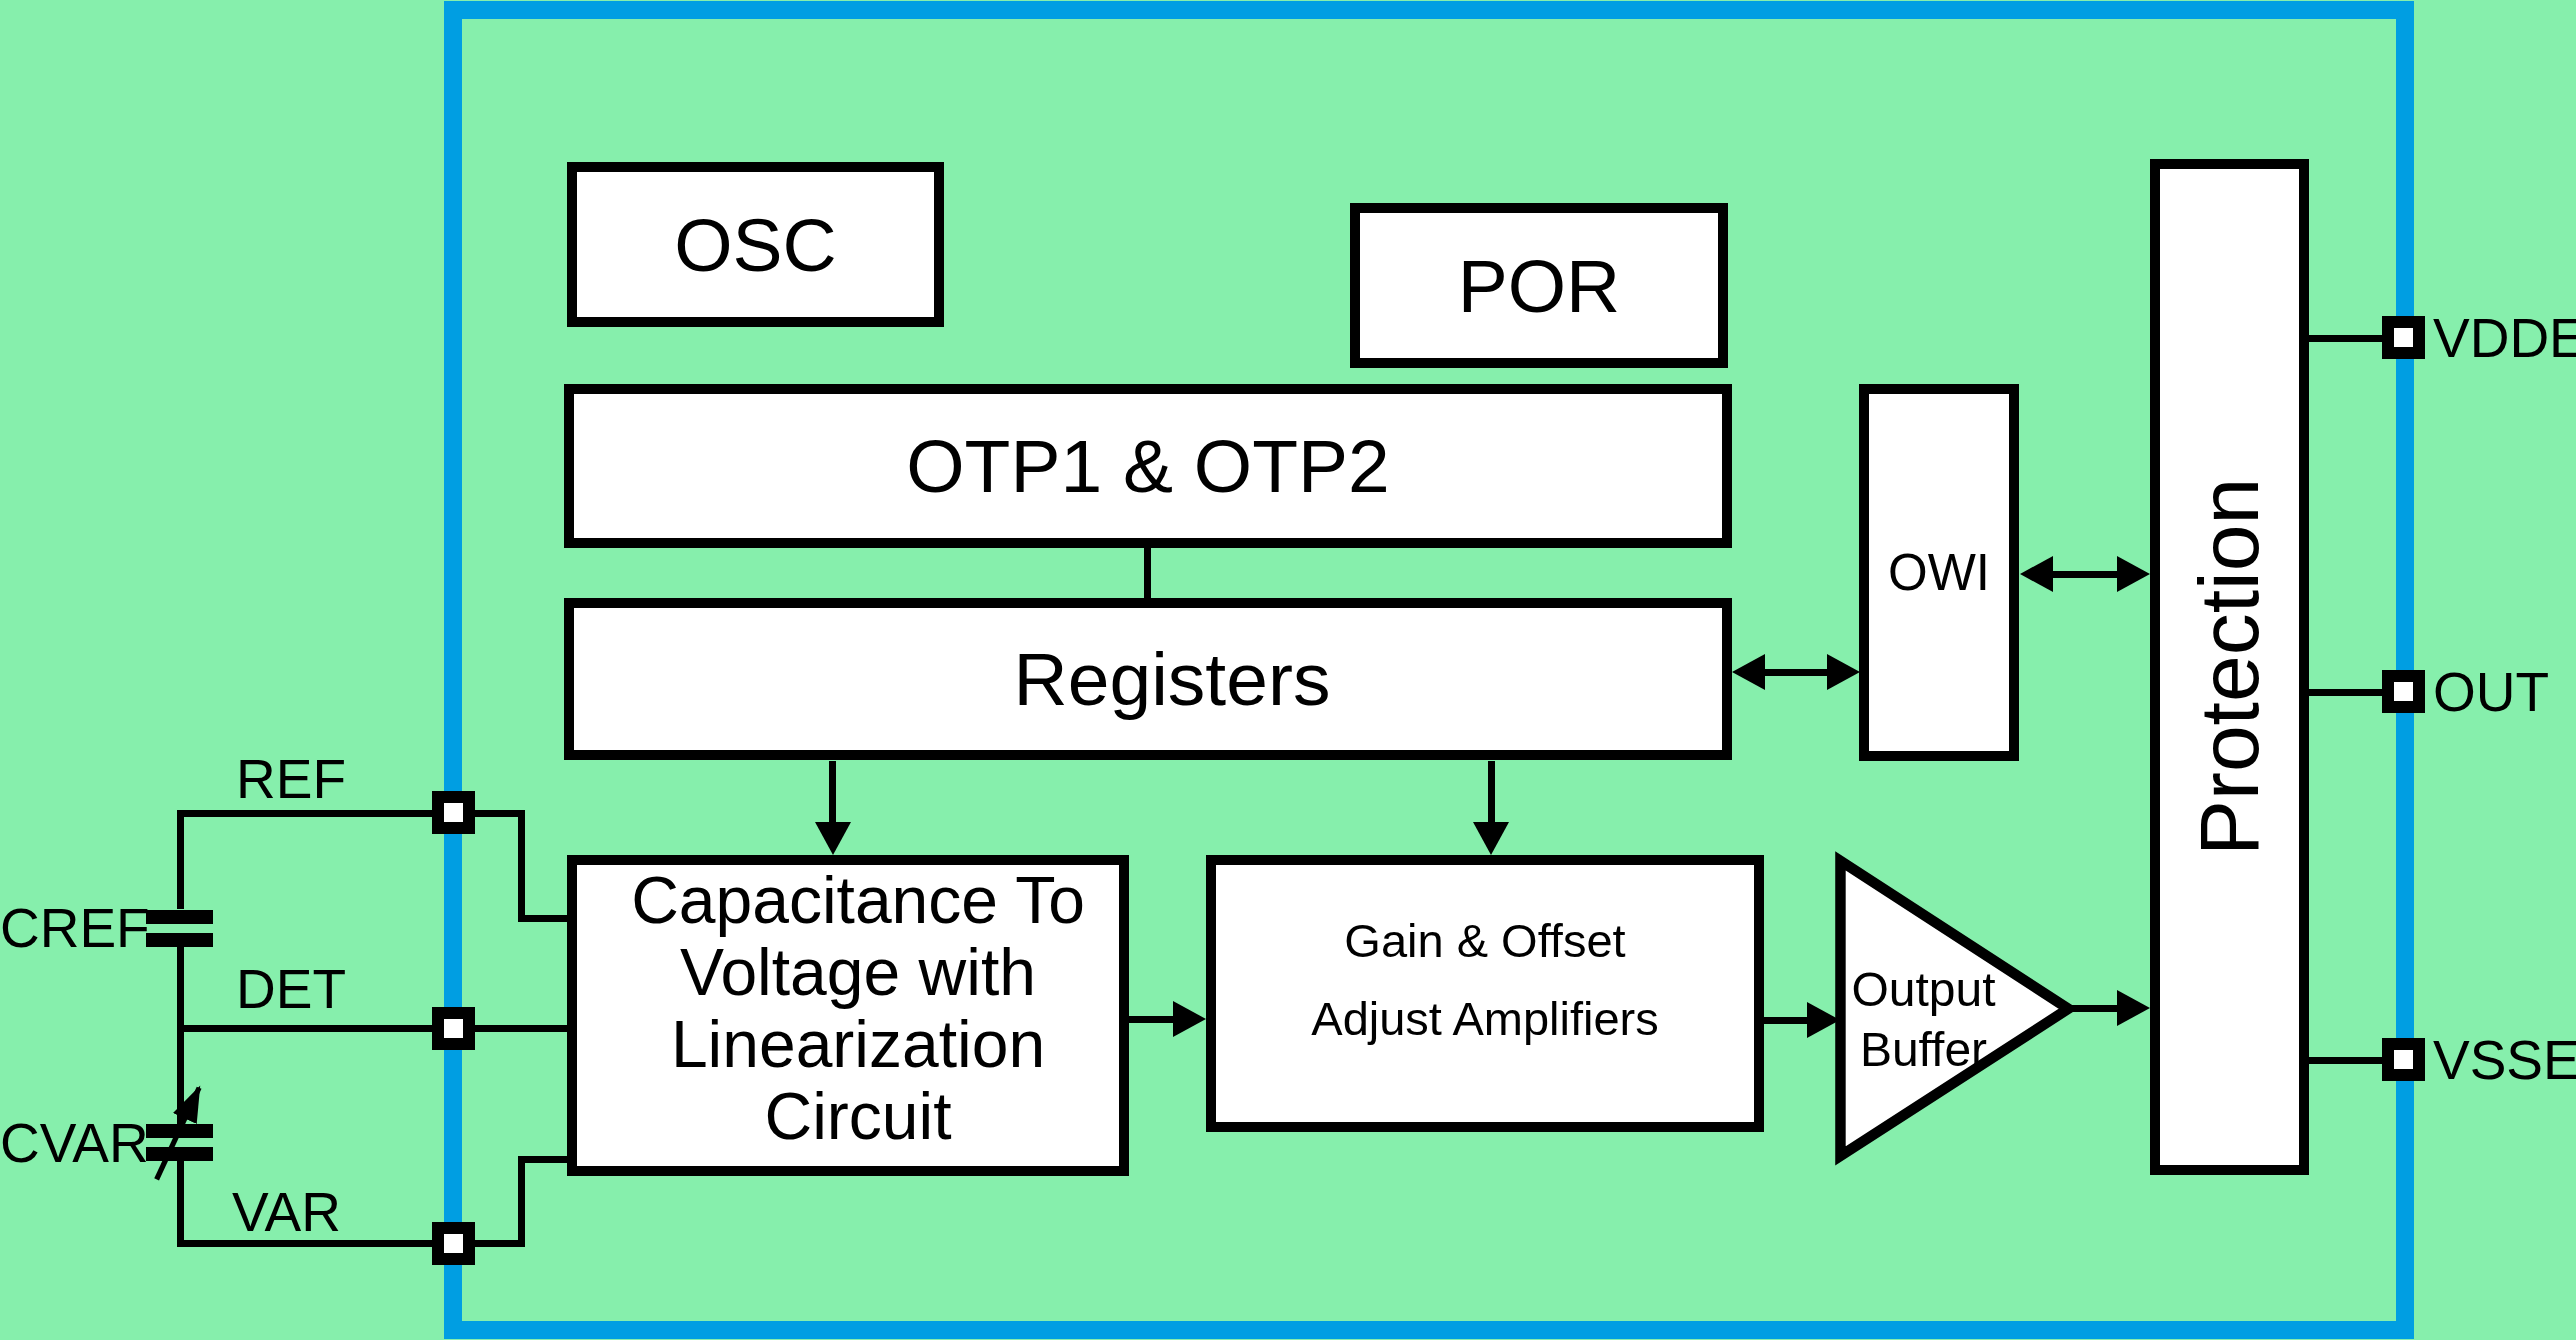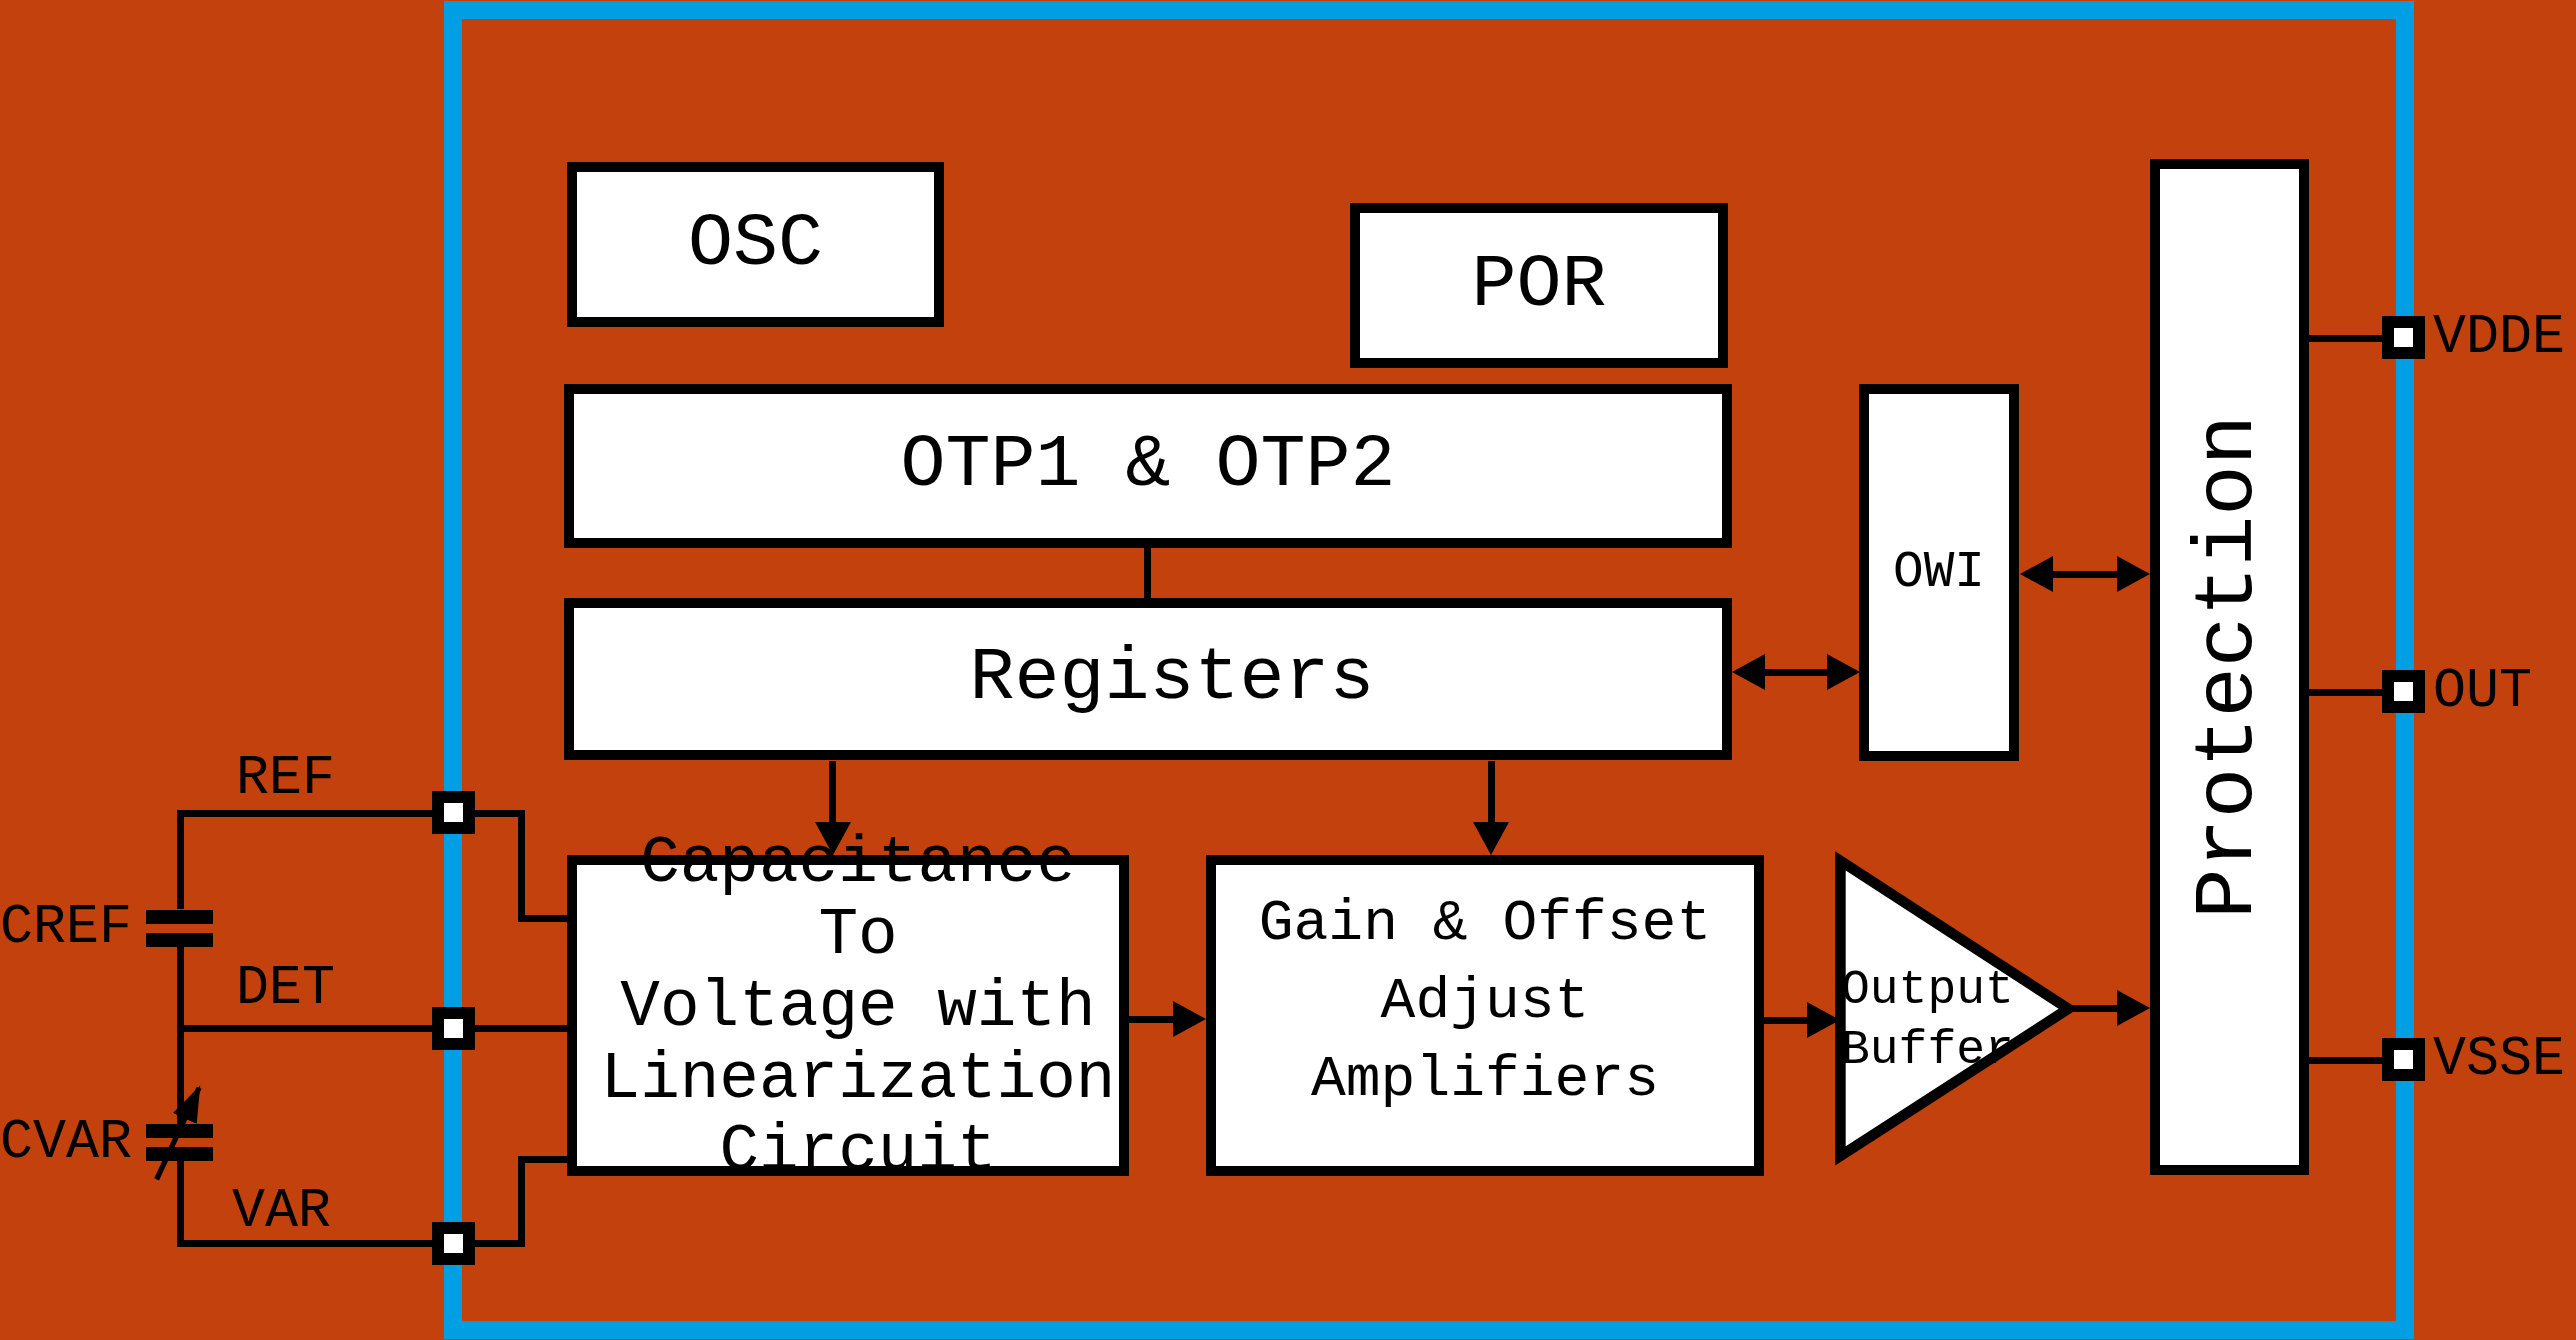--- a/index.html
+++ b/index.html
@@ -1,21 +1,21 @@
 <!DOCTYPE html>
 <html style="font-size:12px"><head>
 <meta charset="utf-8">
 <style>
   html, body { margin: 0; padding: 0; background: #ffffff; }
   #canvas {
     position: relative;
     width: 2576px;
     height: 1340px;
-    background: #c2410c;
-    font-family: Liberation Mono, monospace;
+    background: #86efac;
+    font-family: Liberation Sans, sans-serif;
     color: #000;
     overflow: hidden;
   }
   
   .chip-border {
     position: absolute;
     left: 444px; top: 0.7px;
     width: 1970px; height: 1338px;
     border: 18.7px solid #009EE2;
     box-sizing: border-box;
@@ -36,22 +36,22 @@
   .f100 { font-size: 75px; line-height: 82px; }
   .f92  { font-size: 51px;  line-height: 75px; }
   .b-osc  { left: 567px;  top: 162px;  width: 377px;  height: 165px; }
   .b-por  { left: 1350px; top: 162px;  width: 378px;  height: 165px; margin-top: 41px; }
   .b-otp  { left: 564px;  top: 384px;  width: 1168px; height: 164px; }
   .b-reg  { left: 564px;  top: 598px;  width: 1168px; height: 162px; padding-left: 48px; }
   .b-owi  { left: 1859px; top: 384px;  width: 160px;  height: 377px; }
   .b-prot { left: 2150px; top: 159px;  width: 159px;  height: 1016px; }
   .b-c2v  { left: 567px;  top: 855px; width: 562px;  height: 321px;
             font-size: 66px; line-height: 72px; padding-bottom: 15px; padding-left: 20px; }
-  .b-gain { left: 1206px; top: 855px; width: 558px;  height: 321px;
-            font-size: 58px; line-height: 78px; padding-bottom: 27px; }
+  .b-gain { left: 1206px; top: 855px; width: 558px;  height: 277px;
+            font-size: 47px; line-height: 78px; padding-bottom: 27px; }
   .prot-label {
     transform: rotate(-90deg);
     white-space: nowrap;
     font-size: 84px;
     line-height: 90px;
   }
   
   .w { position: absolute; background: #000; }
   
   .ah { position: absolute; width: 0; height: 0; }

